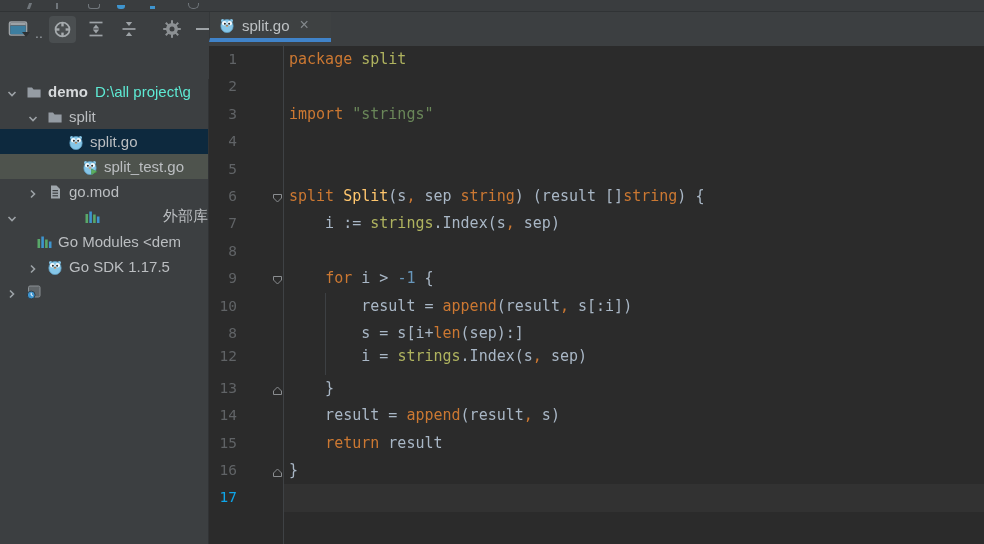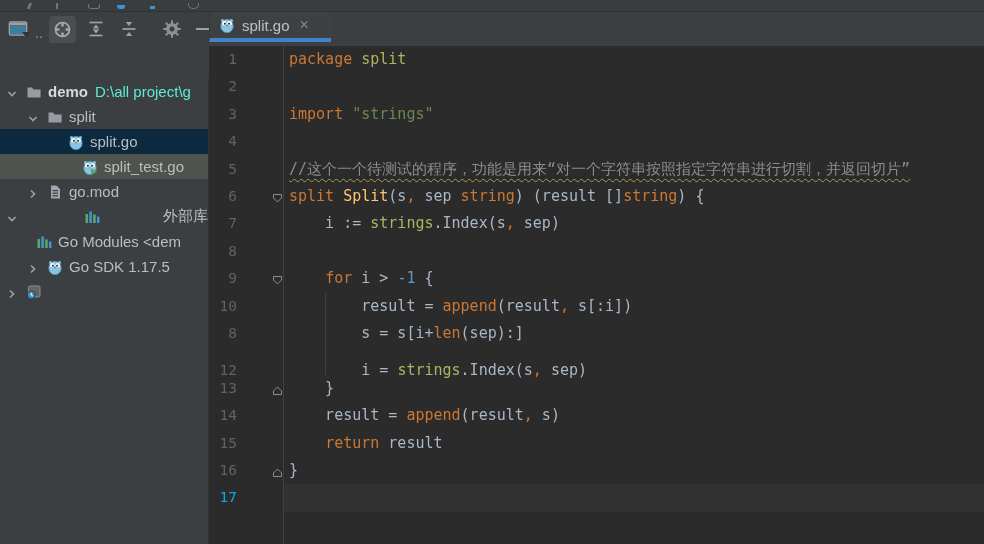--- a/index.html
+++ b/index.html
@@ -288,21 +288,20 @@
           <div class="cline" style="top: 54.8px;">
             <span class="ln">3</span>
             <span class="ctext"><span class="tk-kw">import</span><span class="tk-pl"> </span><span class="tk-str">"strings"</span></span>
           </div>
           <div class="cline" style="top: 82.2px;">
             <span class="ln">4</span>
             <span class="ctext"></span>
           </div>
           <div class="cline" style="top: 109.6px;">
             <span class="ln">5</span>
-            <span class="ctext"><span class="tk-cmt">//这个一个待测试的程序，功能是用来“对一个字符串按照指定字符串进行切割，并返回切片”</span></span>
           </div>
           <div class="cline" style="top: 137px;">
             <span class="ln">6</span>
             <span class="fold"><svg width="13" height="13" viewBox="0 0 13 13">
                 <path d="M2.5 2.5 H10.5 V6 L6.5 10 L2.5 6 Z" fill="none" stroke="#8A8D90" stroke-width="1"></path>
               </svg></span>
             <span class="ctext"><span class="tk-kw">split</span><span class="tk-pl"> </span><span class="tk-fn">Split</span><span class="tk-pl">(s</span><span class="tk-comma">,</span><span class="tk-pl"> sep </span><span class="tk-kw">string</span><span class="tk-pl">) (result []</span><span class="tk-kw">string</span><span class="tk-pl">) {</span></span>
           </div>
           <div class="cline" style="top: 164.4px;">
             <span class="ln">7</span>
@@ -320,21 +319,21 @@
             <span class="ctext"><span class="tk-pl">    </span><span class="tk-kw">for</span><span class="tk-pl"> i &gt; </span><span class="tk-num">-1</span><span class="tk-pl"> {</span></span>
           </div>
           <div class="cline" style="top: 246.6px;">
             <span class="ln">10</span>
             <span class="ctext"><span class="tk-pl">        result = </span><span class="tk-kw">append</span><span class="tk-pl">(result</span><span class="tk-comma">,</span><span class="tk-pl"> s[:i])</span></span>
           </div>
           <div class="cline" style="top: 274px;">
             <span class="ln">8</span>
             <span class="ctext"><span class="tk-pl">        s = s[i+</span><span class="tk-kw">len</span><span class="tk-pl">(sep):]</span></span>
           </div>
-          <div class="cline" style="top: 311px;">
+          <div class="cline" style="top: 297px;">
             <span class="ln">12</span>
             <span class="ctext"><span class="tk-pl">        i = </span><span class="tk-pkg">strings</span><span class="tk-pl">.Index(s</span><span class="tk-comma">,</span><span class="tk-pl"> sep)</span></span>
           </div>
           <div class="cline" style="top: 328.8px;">
             <span class="ln">13</span>
             <span class="fold"><svg width="13" height="13" viewBox="0 0 13 13">
                 <path d="M2.5 10.5 H10.5 V7 L6.5 3 L2.5 7 Z" fill="none" stroke="#8A8D90" stroke-width="1"></path>
               </svg></span>
             <span class="ctext"><span class="tk-pl">    }</span></span>
           </div>

